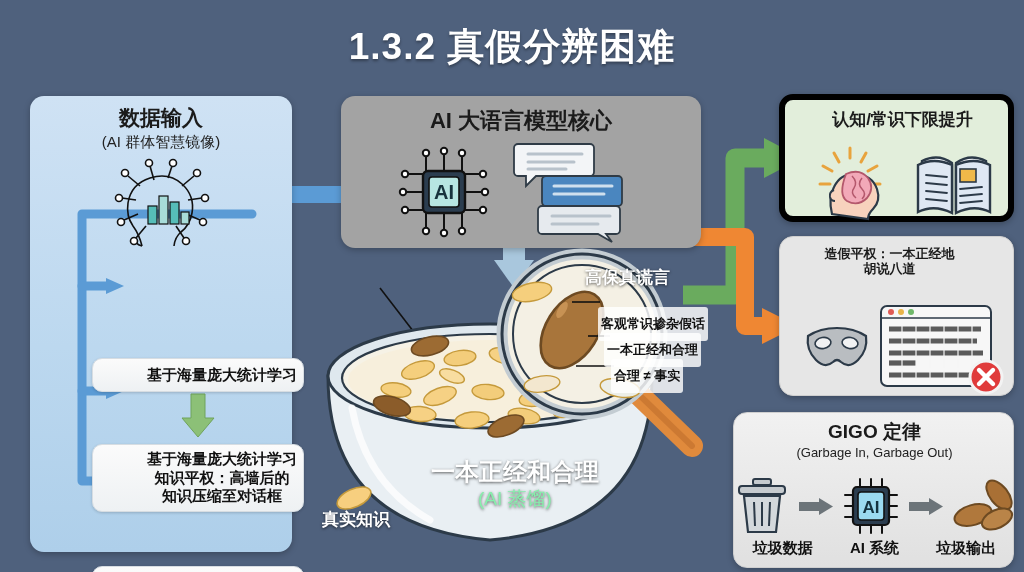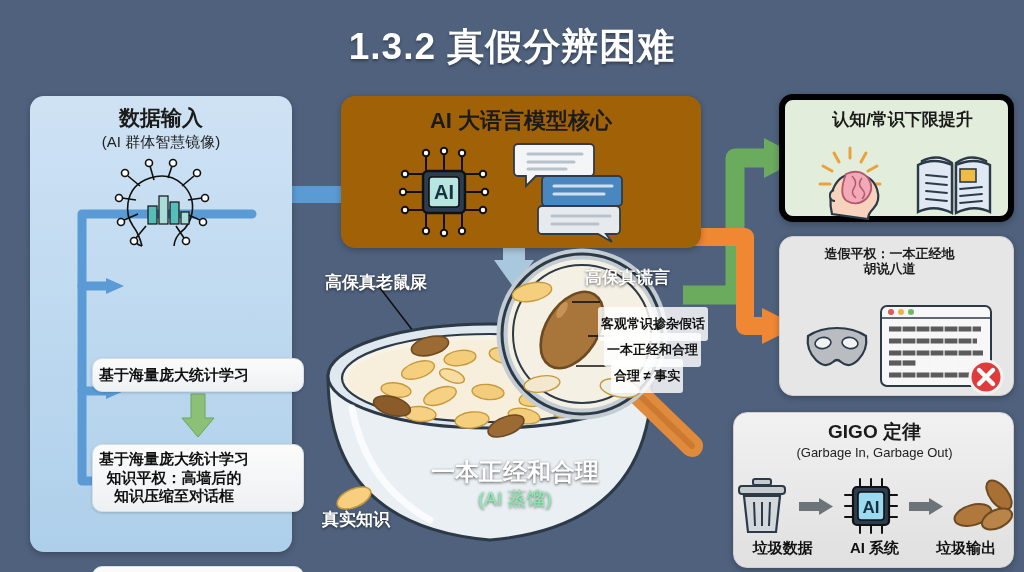--- a/index.html
+++ b/index.html
@@ -20,21 +20,21 @@
 
   
   .panel{position:absolute;border-radius:14px;box-sizing:border-box;}
   .panel-left{
     left:30px;top:88px;width:262px;height:456px;
     background:linear-gradient(180deg,#cfe2f4 0%,#bcd8ef 55%,#aecfea 100%);
     box-shadow:0 2px 6px rgba(0,0,0,.25);
   }
   .panel-center{
     left:341px;top:88px;width:360px;height:152px;
-    background:#a16207;
+    background:#a3a3a3;
     box-shadow:0 2px 6px rgba(0,0,0,.25);
   }
   .panel-green{
     left:779px;top:86px;width:235px;height:128px;
     background:#e2eedb;border:6px solid #000000;
     box-shadow:0 2px 6px rgba(0,0,0,.25);
   }
   .panel-gray{
     left:779px;top:228px;width:235px;height:160px;
     background:#e6e6e6;border:1px solid #cfcfcf;
@@ -56,21 +56,21 @@
   
   .lp-title{position:absolute;left:0;top:10px;width:262px;font-size:21px;}
   .lp-sub{position:absolute;left:0;top:37px;width:262px;font-size:15px;}
   .lp-icon{position:absolute;left:80px;top:62px;width:104px;height:94px;}
 
   .stepbox{
     position:absolute;left:62px;width:212px;box-sizing:border-box;
     background:linear-gradient(180deg,#fbfbfb 0%,#eef1f3 100%);
     border:1px solid #d7dde2;border-radius:10px;
     box-shadow:0 1px 3px rgba(0,0,0,.18);
-    display:flex;align-items:center;justify-content:flex-start;
+    display:flex;align-items:center;justify-content:flex-end;
     text-align:center;font-weight:bold;color:#111;
     font-size:15px;line-height:1.25;padding:5px 6px;
   }
   .stepbox1{top:262px;height:34px;}
   .stepbox2{top:348px;height:68px;}
   .stepbox3{top:470px;height:54px;}
 
   
   .cp-title{position:absolute;left:0;top:12px;width:360px;font-size:22px;}
   .cp-chip{position:absolute;left:55px;top:48px;width:96px;height:96px;}
@@ -327,21 +327,20 @@
       <ellipse cx="262" cy="52" rx="9" ry="4" fill="#c79254" transform="rotate(-58 262 52)" stroke="none"></ellipse>
 
       <g stroke="#111" stroke-width="1.6" fill="none">
         <line x1="272" y1="44" x2="300" y2="44"></line>
         <line x1="288" y1="78" x2="310" y2="78"></line>
         <line x1="276" y1="108" x2="314" y2="108"></line>
       </g>
     </g>
   </svg>
 
-  <div class="artlabel lab-mouse">高保真老鼠屎</div>
   <div class="artlabel lab-truth">真实知识</div>
   <div class="artlabel lab-bowl">一本正经和合理</div>
   <div class="artlabel lab-bowl-sub">(AI 蒸馏)</div>
   <div class="artlabel lab-lie">高保真谎言</div>
 
   <div class="callout c1">客观常识掺杂假话</div>
   <div class="callout c2">一本正经和合理</div>
   <div class="callout c3">合理 ≠ 事实</div>
 
   <div class="panel panel-green">

